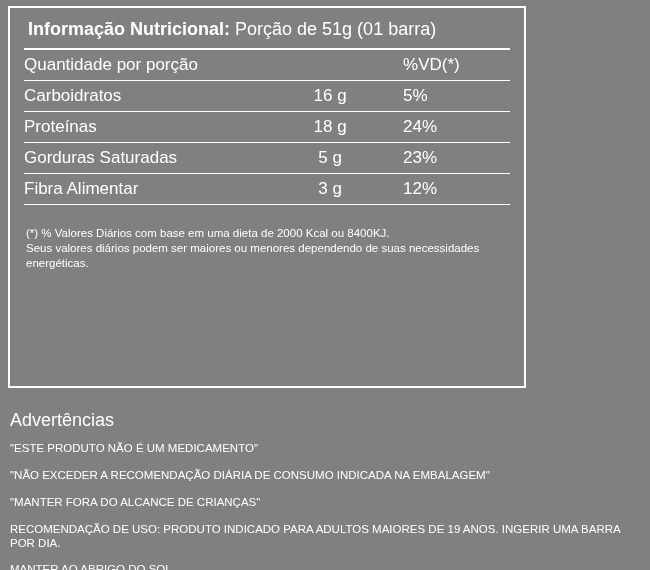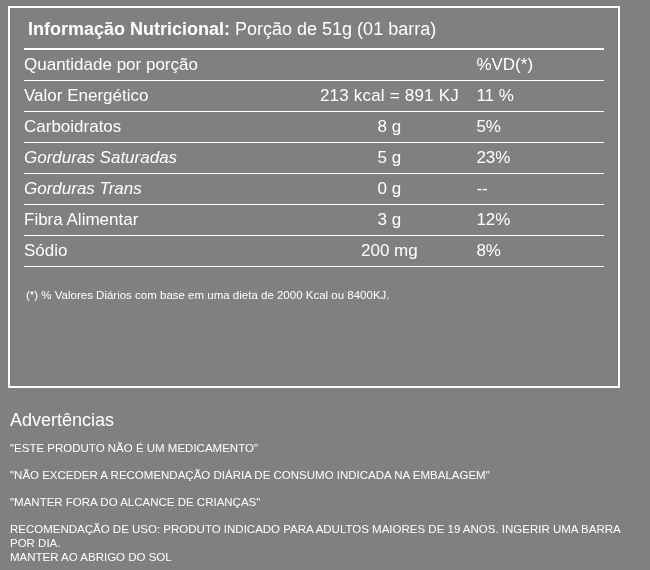--- a/index.html
+++ b/index.html
@@ -20,21 +20,21 @@
     width: 650px;
     height: 570px;
     box-sizing: border-box;
   }
 
   
   .nutri-panel {
     position: absolute;
     left: 8px;
     top: 6px;
-    width: 612px;
+    width: 518px;
     height: 382px;
     border: 2px solid #ffffff;
     box-sizing: border-box;
     padding: 8px 14px 6px 14px;
   }
 
   .nutri-title {
     font-size: 18px;
     line-height: 26px;
     white-space: nowrap;
@@ -79,21 +79,20 @@
     white-space: nowrap;
   }
   tr.header-row td {
     border-bottom: 1px solid #ffffff;
   }
   tr.header-row td.c-label {
     font-size: 17px;
   }
   .indent {
     padding-left: 28px;
-    font-style: italic;
   }
   .energy-amount {
     letter-spacing: 0.2px;
   }
 
   .footnote {
     margin-top: 21px;
     font-size: 11.5px;
     line-height: 15px;
     padding-left: 2px;
@@ -109,21 +108,21 @@
   .warn-title {
     font-size: 18px;
     margin: 12px 0 10px 2px;
   }
   .warn-line {
     font-size: 11.5px;
     margin: 0 0 13px 2px;
     line-height: 14px;
   }
   .warn-line.small-gap {
-    margin-bottom: 0;
+    margin-bottom: 12px;
   }
 </style>
 </head>
 <body>
 
 <div class="page">
 
   <div class="nutri-panel">
 
     <div class="nutri-title">
@@ -132,62 +131,53 @@
     <div class="title-rule"></div>
 
     <table class="nutri">
       <tbody>
         <tr class="header-row">
           <td class="c-label">Quantidade por porção</td>
           <td class="c-amount"></td>
           <td class="c-vd">%VD(*)</td>
         </tr>
 
+
         <tr>
-          <td class="c-label">Valor Energético</td>
-          <td class="c-amount energy-amount">213  kcal = 891 KJ</td>
-          <td class="c-vd">11 %</td>
+          <td class="c-label">Carboidratos</td>
+          <td class="c-amount">16 g</td>
+          <td class="c-vd">5%</td>
         </tr>
 
         <tr>
-          <td class="c-label">Carboidratos</td>
-          <td class="c-amount">8 g</td>
-          <td class="c-vd">5%</td>
+          <td class="c-label">Proteínas</td>
+          <td class="c-amount">18 g</td>
+          <td class="c-vd">24%</td>
         </tr>
-
 
 
         <tr>
           <td class="c-label indent">Gorduras Saturadas</td>
           <td class="c-amount">5 g</td>
           <td class="c-vd">23%</td>
         </tr>
 
-        <tr>
-          <td class="c-label indent">Gorduras Trans</td>
-          <td class="c-amount">0 g</td>
-          <td class="c-vd">--</td>
-        </tr>
 
         <tr>
           <td class="c-label">Fibra Alimentar</td>
           <td class="c-amount">3 g</td>
           <td class="c-vd">12%</td>
         </tr>
 
-        <tr>
-          <td class="c-label">Sódio</td>
-          <td class="c-amount">200 mg</td>
-          <td class="c-vd">8%</td>
-        </tr>
       </tbody>
     </table>
 
     <div class="footnote">
       <div>(*) % Valores Diários com base em uma dieta de 2000 Kcal ou 8400KJ.</div>
+      <div>Seus valores diários podem ser maiores ou menores dependendo de suas necessidades energéticas.</div>
     </div>
   </div>
 
   <div class="warnings">
     <div class="warn-title">Advertências</div>
     <div class="warn-line">"ESTE PRODUTO NÃO É UM MEDICAMENTO"</div>
     <div class="warn-line">"NÃO EXCEDER A RECOMENDAÇÃO DIÁRIA DE CONSUMO INDICADA NA EMBALAGEM"</div>
     <div class="warn-line">"MANTER FORA DO ALCANCE DE CRIANÇAS"</div>
     <div class="warn-line small-gap">RECOMENDAÇÃO DE USO: PRODUTO INDICADO PARA ADULTOS MAIORES DE 19 ANOS. INGERIR UMA BARRA POR DIA.</div>
     <div class="warn-line">MANTER AO ABRIGO DO SOL</div>

